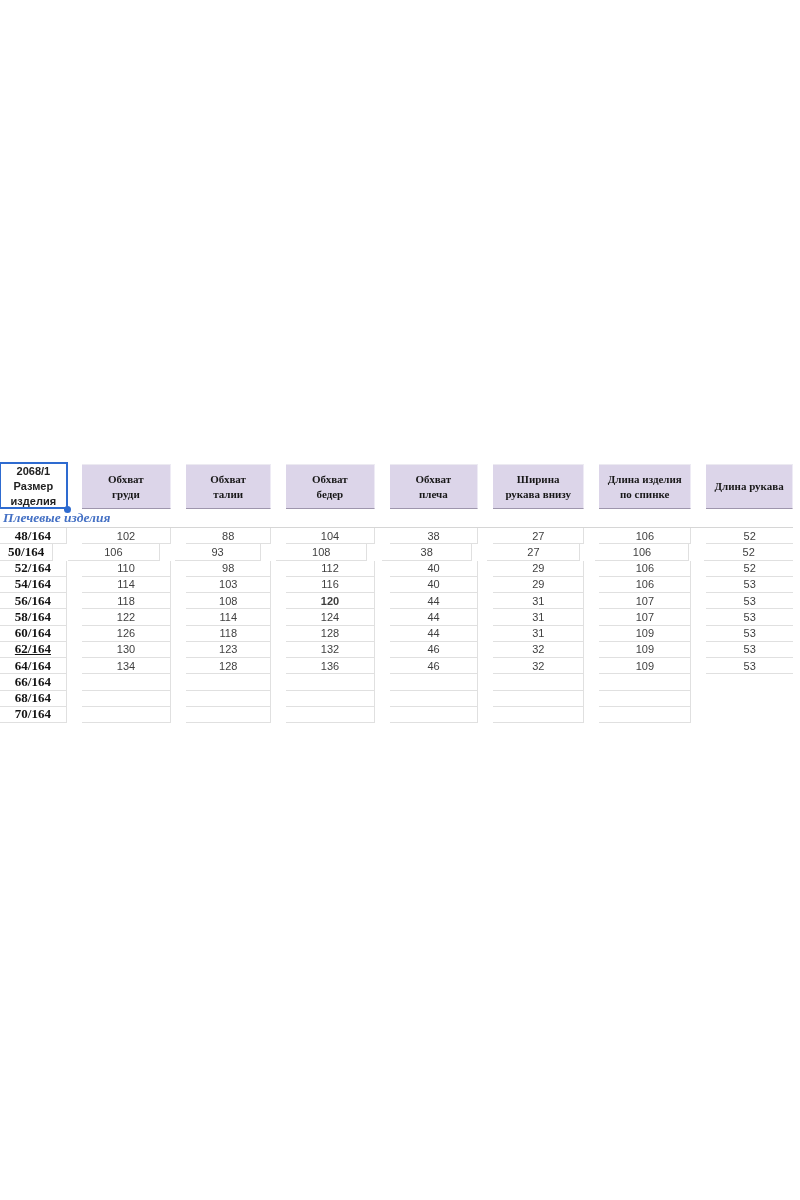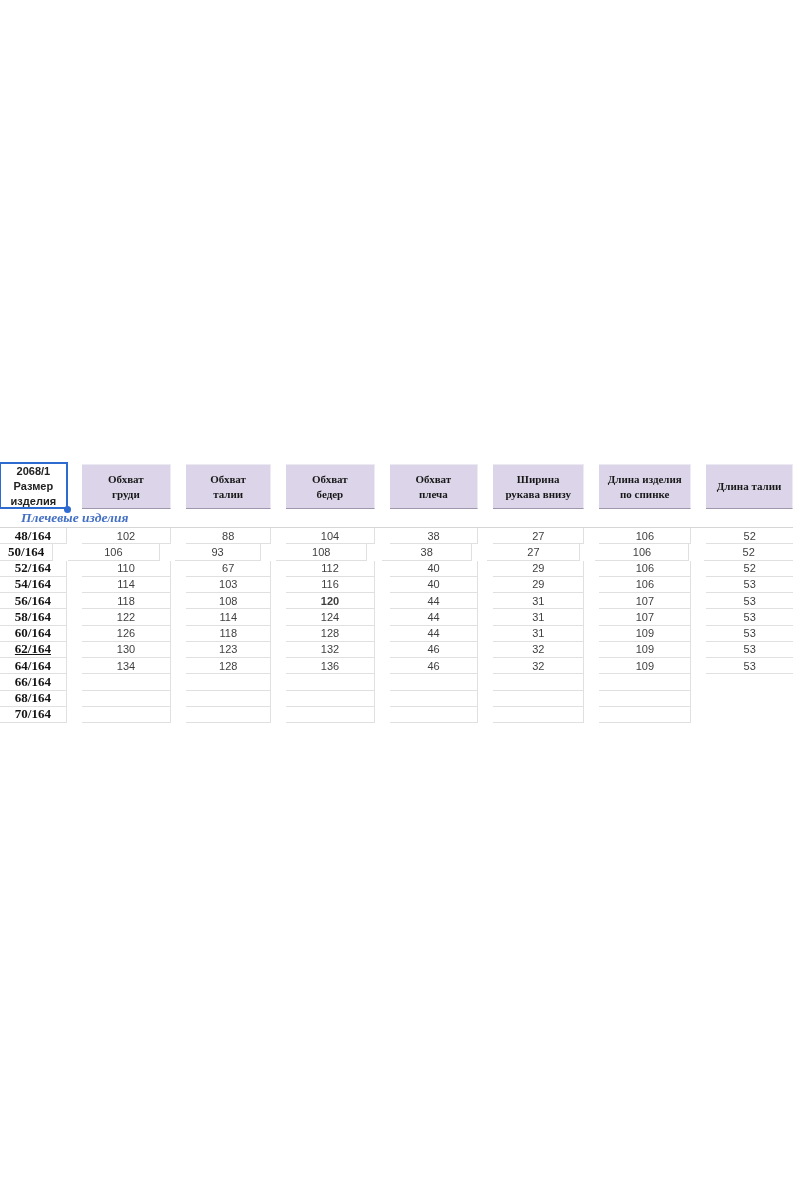--- a/index.html
+++ b/index.html
@@ -70,21 +70,21 @@
 
   
   .section-row {
     box-sizing: border-box;
     height: 19px;
     align-items: center;
     border-bottom: 1px solid #d6d6d6;
     background: #ffffff;
   }
   .section-label {
-    padding-left: 21px;
+    padding-left: 3px;
     font-family: "Liberation Serif", serif;
     font-style: italic;
     font-weight: bold;
     font-size: 13.5px;
     color: #4470c4;
     white-space: nowrap;
   }
 
   
   .data-row { height: 16.25px; }
@@ -130,21 +130,21 @@
       <div class="hcell" style="width: 98px;">Обхват
 талии</div>
       <div class="hcell" style="width: 102px;">Обхват
 бедер</div>
       <div class="hcell" style="width: 102px;">Обхват
 плеча</div>
       <div class="hcell" style="width: 105px;">Ширина
 рукава внизу</div>
       <div class="hcell" style="width: 106px;">Длина изделия
 по спинке</div>
-      <div class="hcell last" style="width: 100px;">Длина талии</div>
+      <div class="hcell last" style="width: 100px;">Длина рукава</div>
     </div>
 
   <div class="row section-row">
     <span class="section-label">Плечевые изделия</span>
   </div>
 
   <div id="data-rows">
       <div class="row data-row">
         <div class="cell size-cell" style="width: 77px;">48/164</div>
         <div class="cell num-cell" style="width: 103px;">102</div>
@@ -161,21 +161,21 @@
         <div class="cell num-cell" style="width: 98px;">93</div>
         <div class="cell num-cell" style="width: 102px;">108</div>
         <div class="cell num-cell" style="width: 102px;">38</div>
         <div class="cell num-cell" style="width: 105px;">27</div>
         <div class="cell num-cell" style="width: 106px;">106</div>
         <div class="cell num-cell last" style="width: 100px;">52</div>
       </div>
       <div class="row data-row">
         <div class="cell size-cell" style="width: 77px;">52/164</div>
         <div class="cell num-cell" style="width: 103px;">110</div>
-        <div class="cell num-cell" style="width: 98px;">67</div>
+        <div class="cell num-cell" style="width: 98px;">98</div>
         <div class="cell num-cell" style="width: 102px;">112</div>
         <div class="cell num-cell" style="width: 102px;">40</div>
         <div class="cell num-cell" style="width: 105px;">29</div>
         <div class="cell num-cell" style="width: 106px;">106</div>
         <div class="cell num-cell last" style="width: 100px;">52</div>
       </div>
       <div class="row data-row">
         <div class="cell size-cell" style="width: 77px;">54/164</div>
         <div class="cell num-cell" style="width: 103px;">114</div>
         <div class="cell num-cell" style="width: 98px;">103</div>

